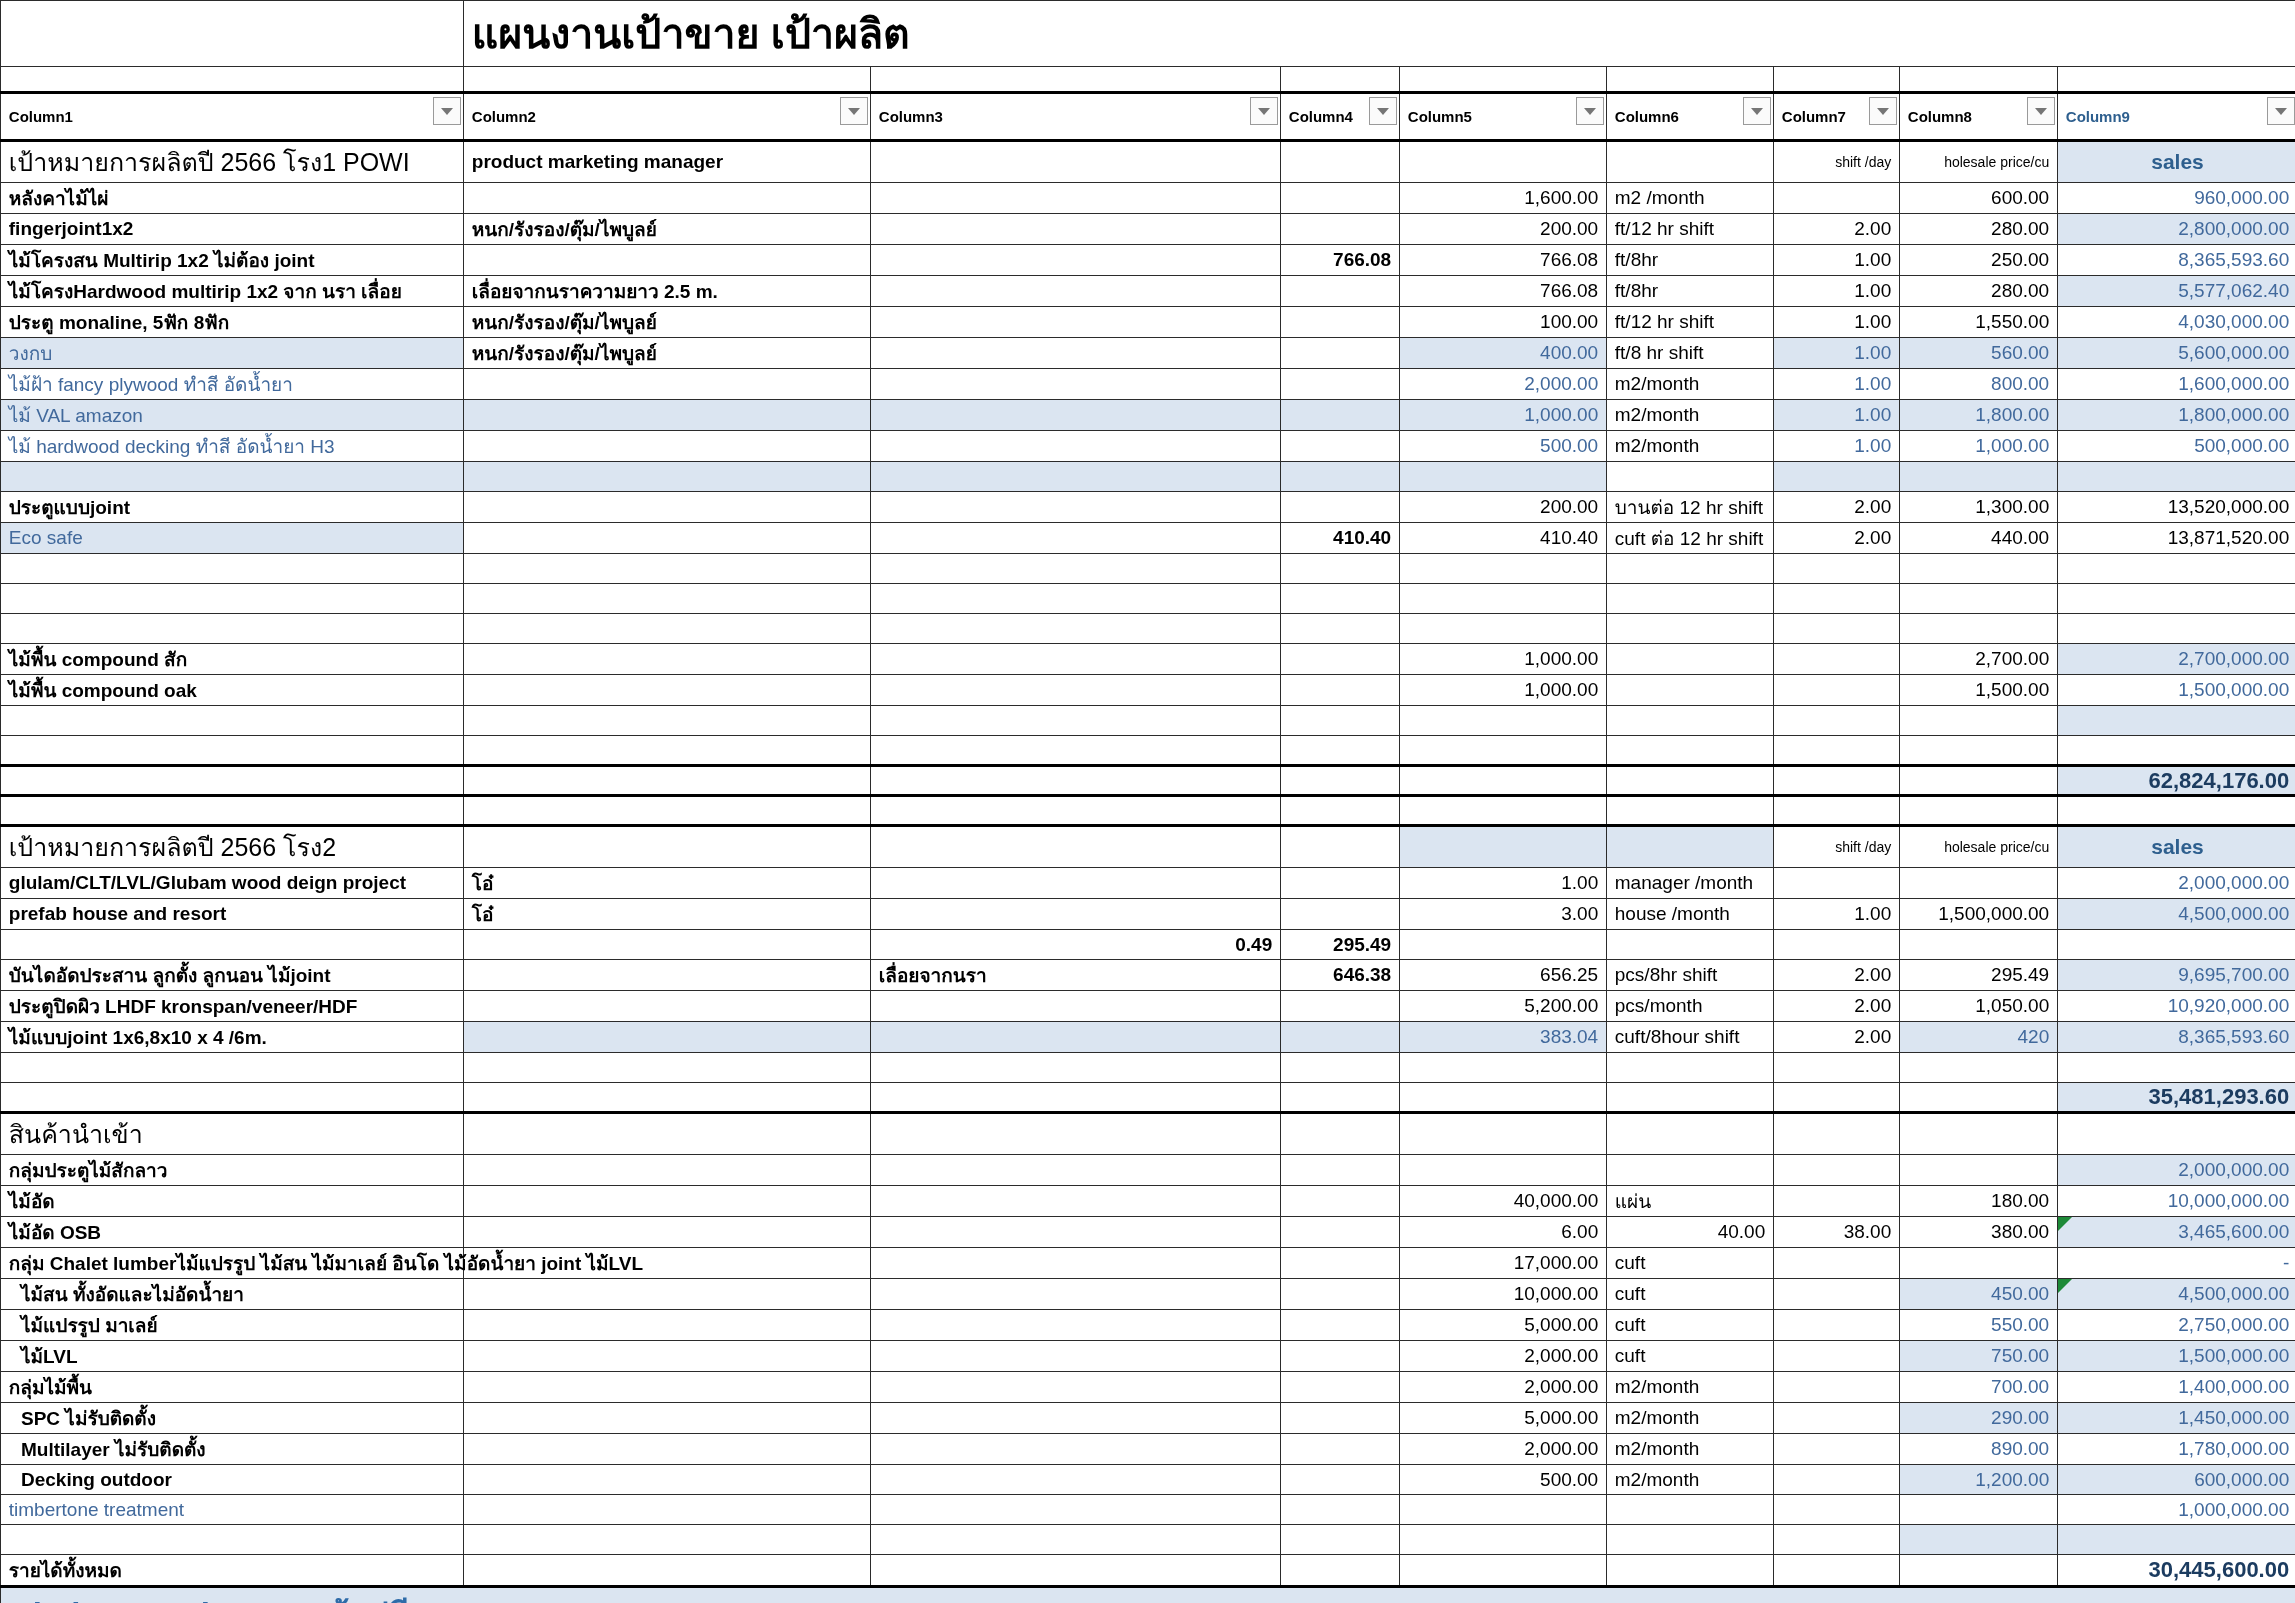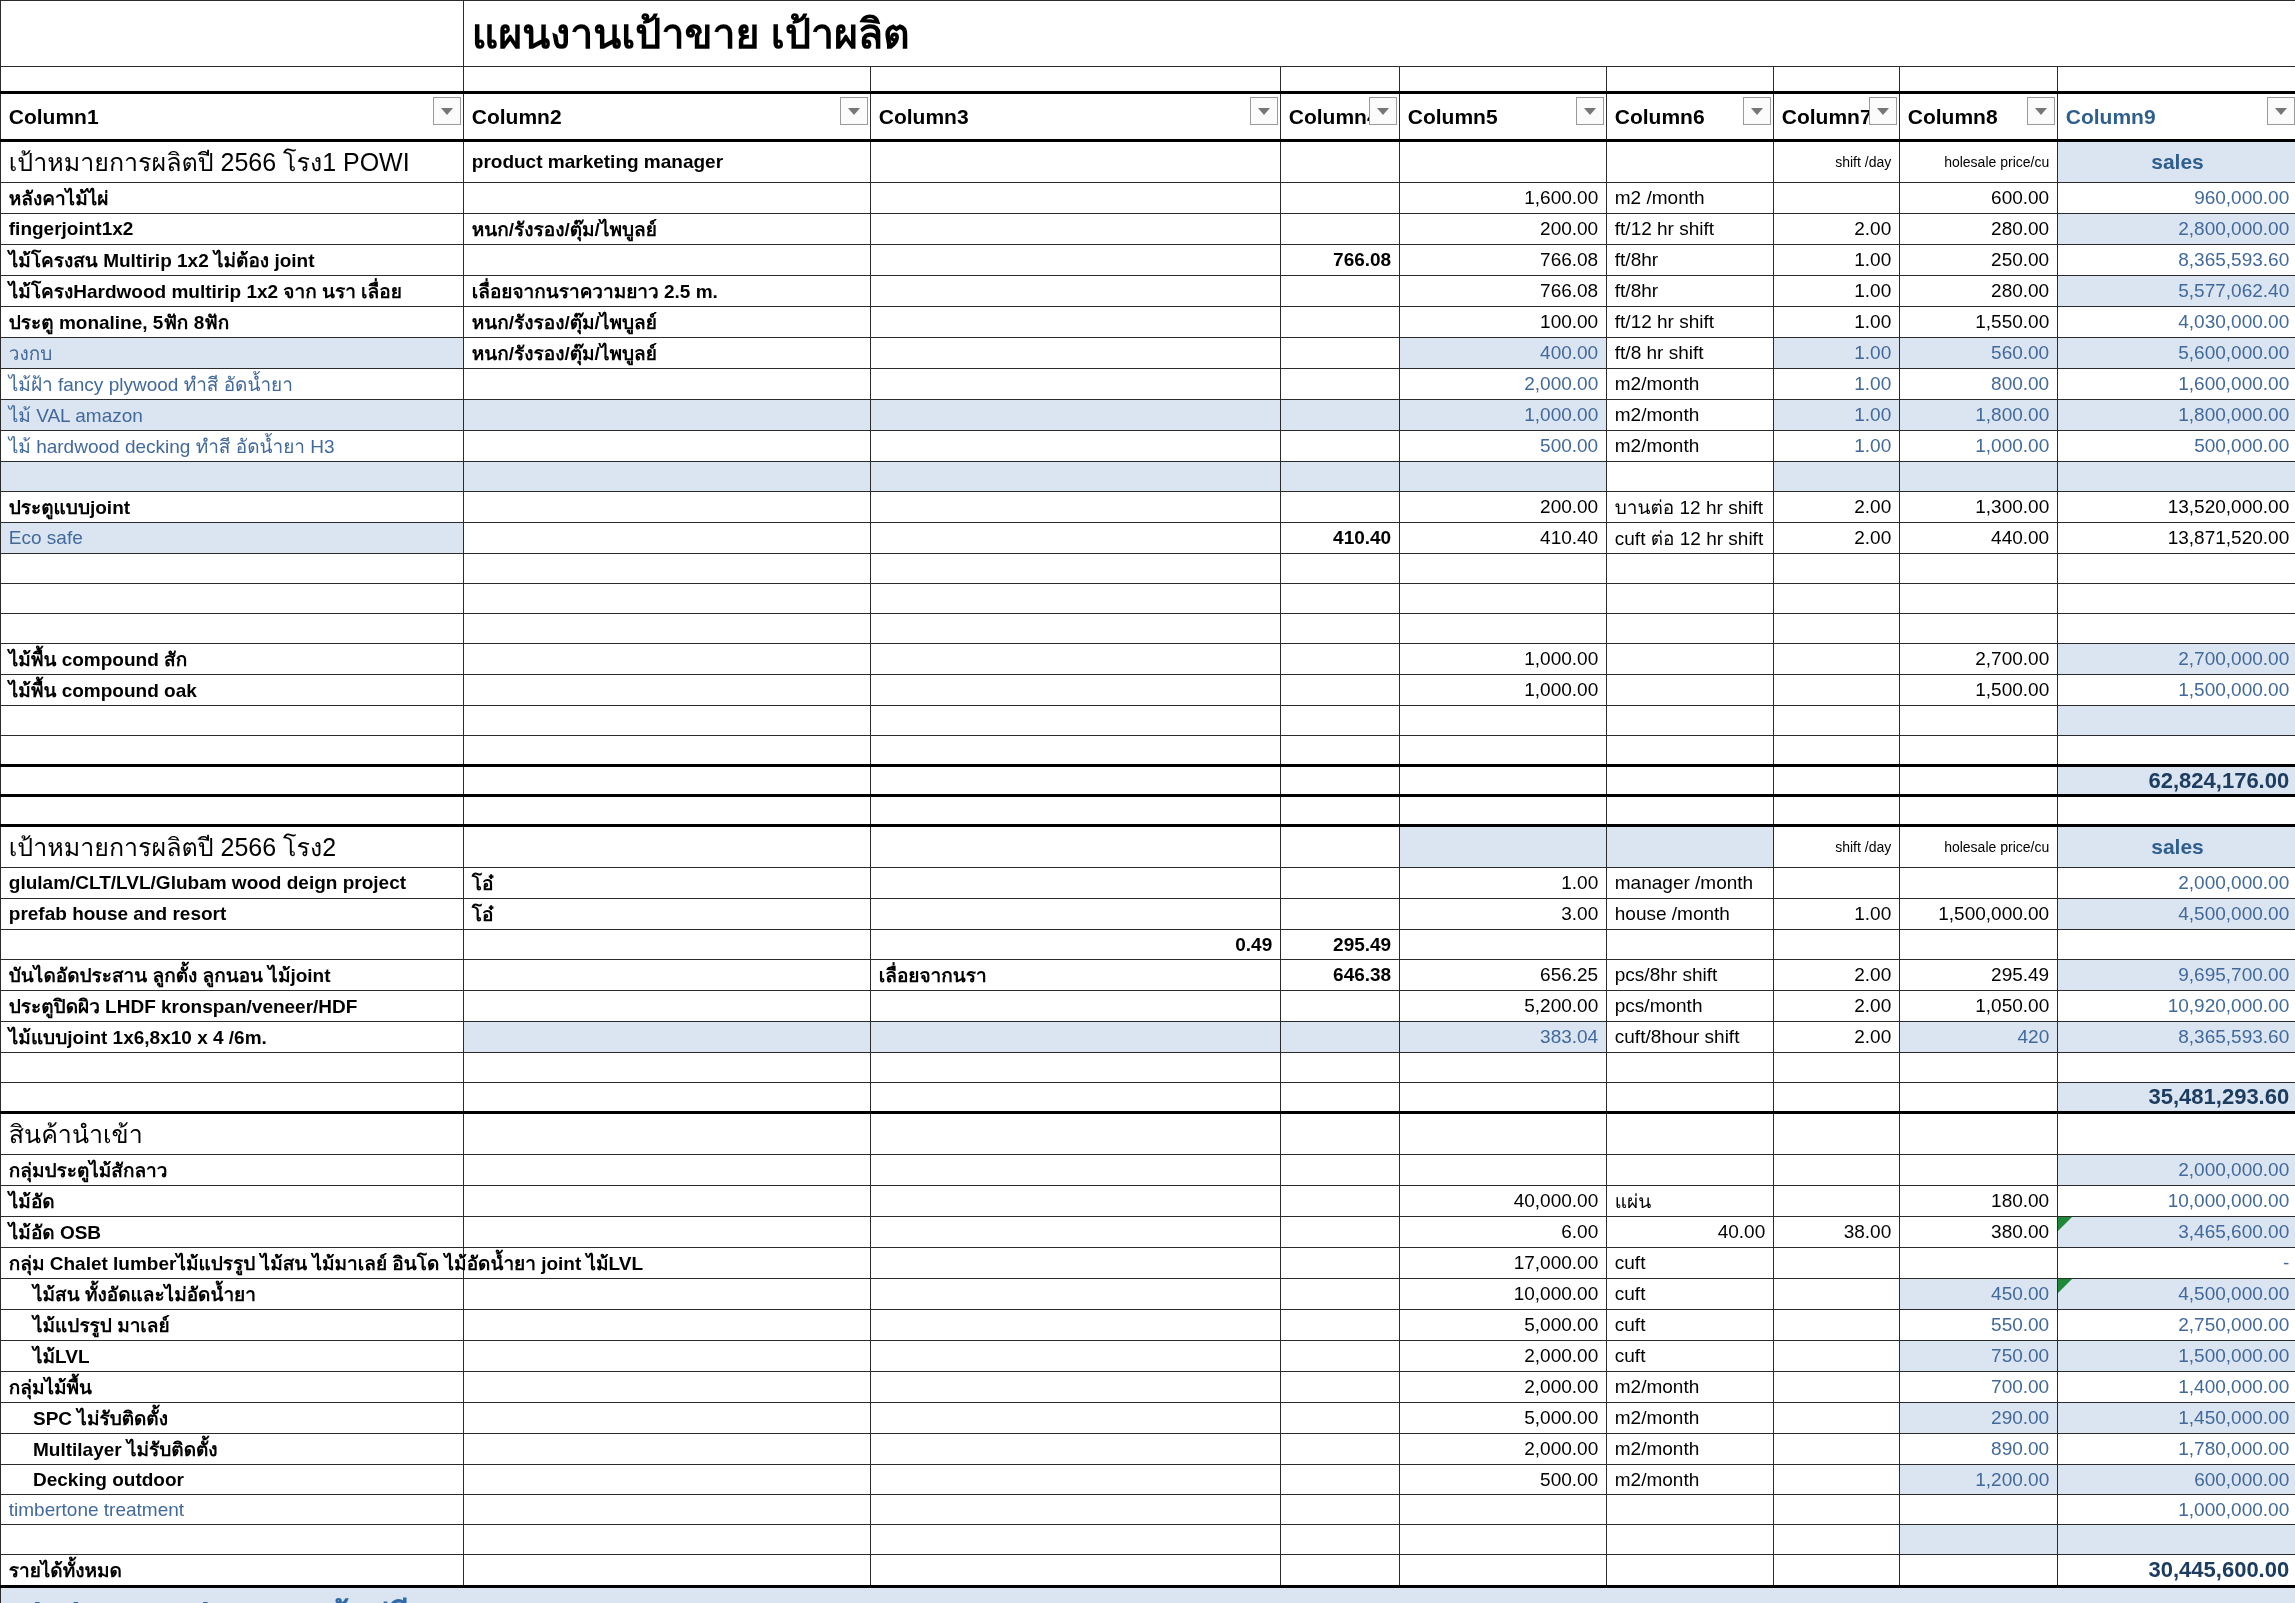--- a/index.html
+++ b/index.html
@@ -5,27 +5,27 @@
   html,body{margin:0;padding:0;background:#fff;}
   body{width:2295px;height:1604px;font-family:"Liberation Sans","DejaVu Sans",sans-serif;color:#000;overflow:hidden;}
   table{border-collapse:collapse;table-layout:fixed;width:2295px;}
   td,th{border:1.6px solid #2b2b2b;padding:0 7.8px;box-sizing:border-box;overflow:visible;
         white-space:nowrap;font-size:19px;height:30px;vertical-align:middle;background:#fff;}
   .l{text-align:left}.r{text-align:right}.ctr{text-align:center}
   .b{font-weight:bold}
   .hl{background:#dbe5f1}
   .blue{color:#41699c}
   .k9{color:#000 !important}
-  .ind{padding-left:32px}
+  .ind{padding-left:20px}
   
   tr.ttl td{height:52px;border-bottom:1.6px solid #2b2b2b}
   .title-cell{font-size:41px;font-weight:bold;white-space:nowrap;overflow:visible}
   tr.sp td{height:26px}
   
-  tr.hdr th{position:relative;text-align:left;font-size:21px;font-weight:bold;height:48px;
+  tr.hdr th{position:relative;text-align:left;font-size:15px;font-weight:bold;height:48px;
             border-top:3.9px solid #000;border-bottom:3.1px solid #000;background:#fff}
   th.c9h{color:#2e5f8e;text-align:center}
   .filter-btn{position:absolute;top:3.1px;right:2.3px;width:26px;height:26px;background:#fbfbfb;
               border:1.6px solid #9a9a9a;display:flex;align-items:center;justify-content:center}
   .filter-arrow{width:0;height:0;border-left:6.2px solid transparent;border-right:6.2px solid transparent;
                 border-top:7.8px solid #767676}
   
   tr.sec td{height:33px}
   .sec1{font-size:25px;font-weight:normal}
   .hdr2{font-weight:normal;font-size:14px}

